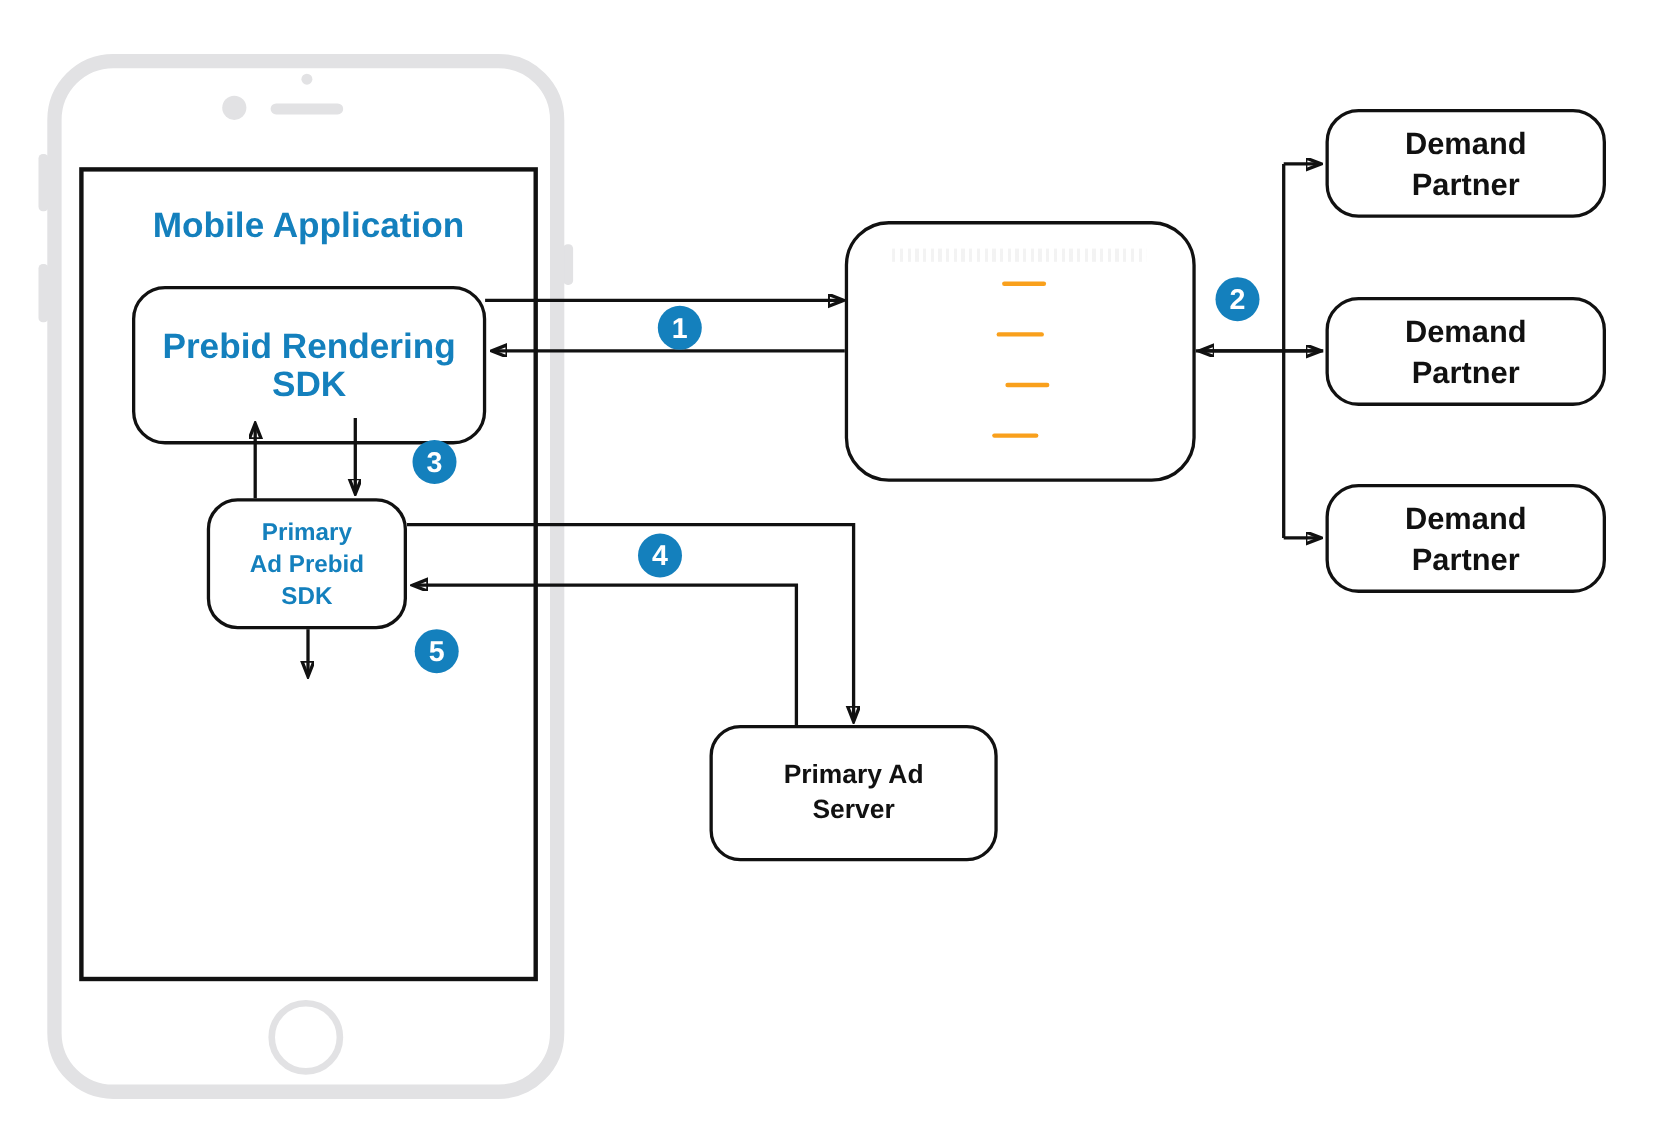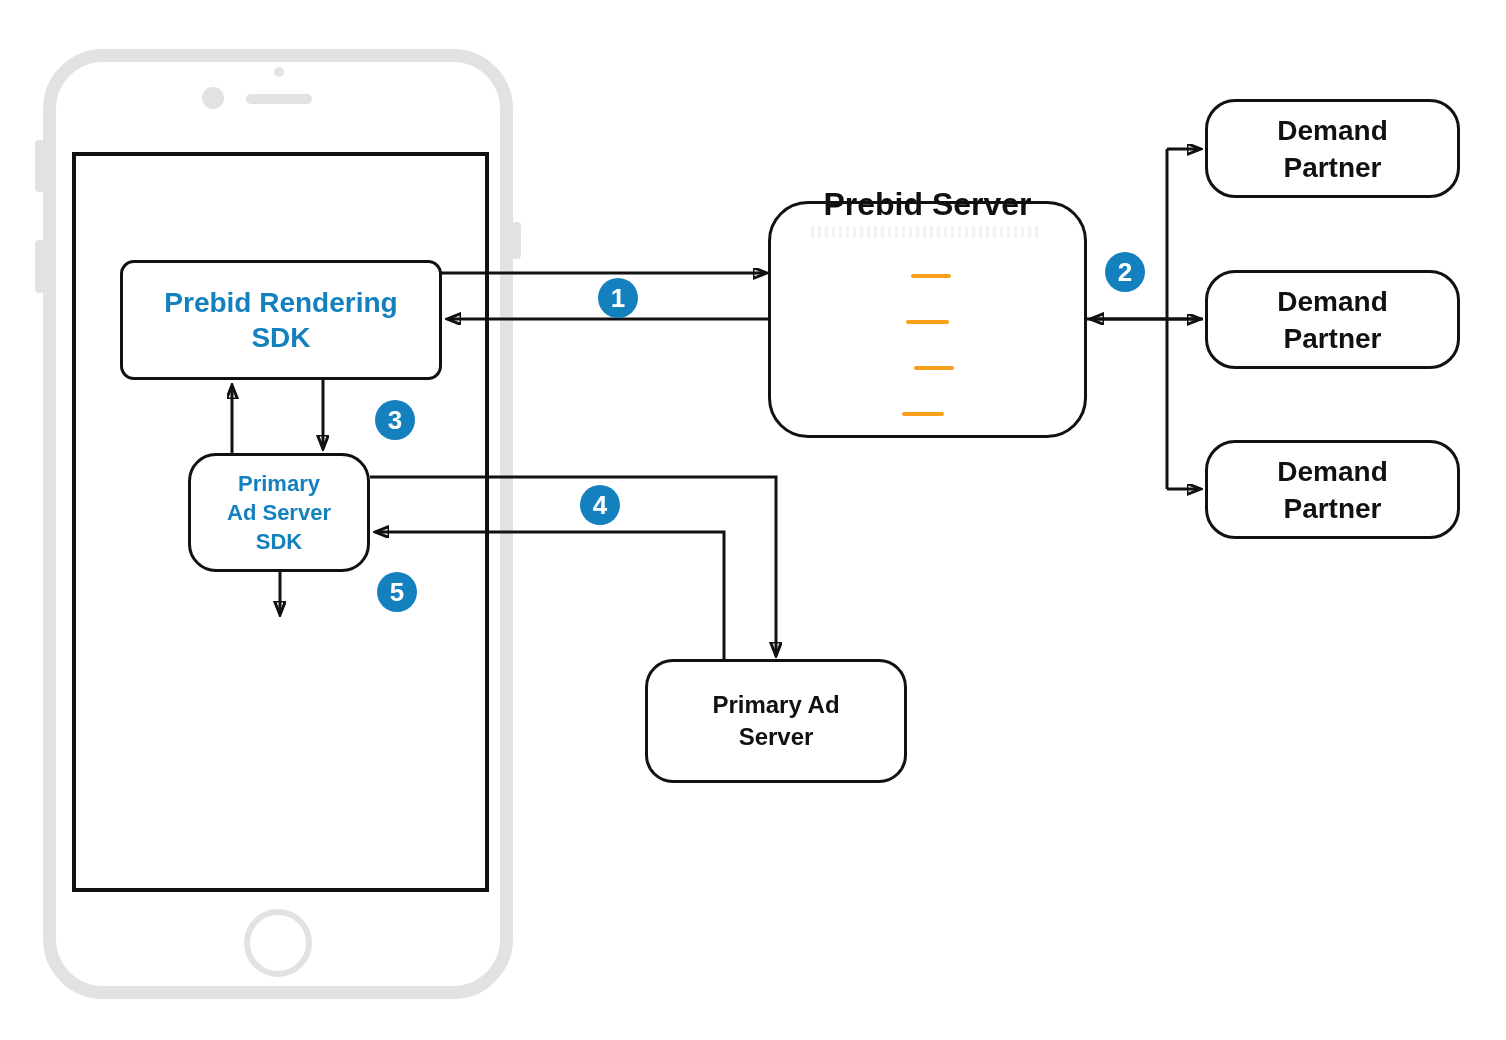--- a/index.html
+++ b/index.html
@@ -39,22 +39,22 @@
     position: absolute; left: 72px; top: 186px; width: 417px;
     text-align: center; font-size: 32px; font-weight: bold; color: var(--accent);
   }
 
   
   .node {
     position: absolute; display: flex; align-items: center; justify-content: center;
     border: 3px solid var(--line); background: #fff; text-align: center;
     font-weight: bold; white-space: pre-line;
   }
-  .n-prsdk  { left: 120px; top: 260px; width: 322px; height: 120px; border-radius: 14px;
-              color: var(--accent); font-size: 28px; line-height: 35px; }
+  .n-prsdk  { left: 120px; top: 260px; width: 322px; height: 144px; border-radius: 30px;
+              color: var(--accent); font-size: 32px; line-height: 35px; }
   .n-passdk { left: 188px; top: 453px; width: 182px; height: 119px; border-radius: 28px;
               color: var(--accent); font-size: 22px; line-height: 29px; }
   .n-rad    { left: 120px; top: 618px; width: 320px; height: 239px; border-radius: 32px;
               background: var(--accent); color: #ffffff; font-size: 31px; }
   .n-pserver{ left: 768px; top: 201px; width: 319px; height: 237px; border-radius: 40px;
               color: var(--line); font-size: 32px; flex-direction: column; }
   .n-pas    { left: 645px; top: 659px; width: 262px; height: 124px; border-radius: 28px;
               color: var(--line); font-size: 24px; line-height: 32px; }
   .n-dp     { left: 1205px; width: 255px; height: 99px; border-radius: 30px;
               color: var(--line); font-size: 28px; line-height: 37px; }
@@ -96,34 +96,34 @@
   <div class="side-btn sb-l1"></div>
   <div class="side-btn sb-l2"></div>
   <div class="side-btn sb-r1"></div>
   <div class="phone-body"></div>
   <div class="phone-dot"></div>
   <div class="phone-cam"></div>
   <div class="phone-spk"></div>
   <div class="phone-home"></div>
 
   <div class="app-frame"></div>
+  <div class="app-title">Mobile Application</div>
 
   <div class="node n-prsdk">
     <span>Prebid Rendering
 SDK</span>
   </div>
   <div class="node n-passdk">
     <span>Primary
-Ad Server
+Ad Prebid
 SDK</span>
   </div>
 
   <div class="node n-pserver">
     <div class="ps-watermark"></div>
-    <span>Prebid Server</span>
     <div class="prebid-logo">
       <div class="bar pl-1"></div>
       <div class="bar pl-2"></div>
       <div class="bar pl-3"></div>
       <div class="bar pl-4"></div>
     </div>
   </div>
 
   <div class="node n-pas">
     <span>Primary Ad

